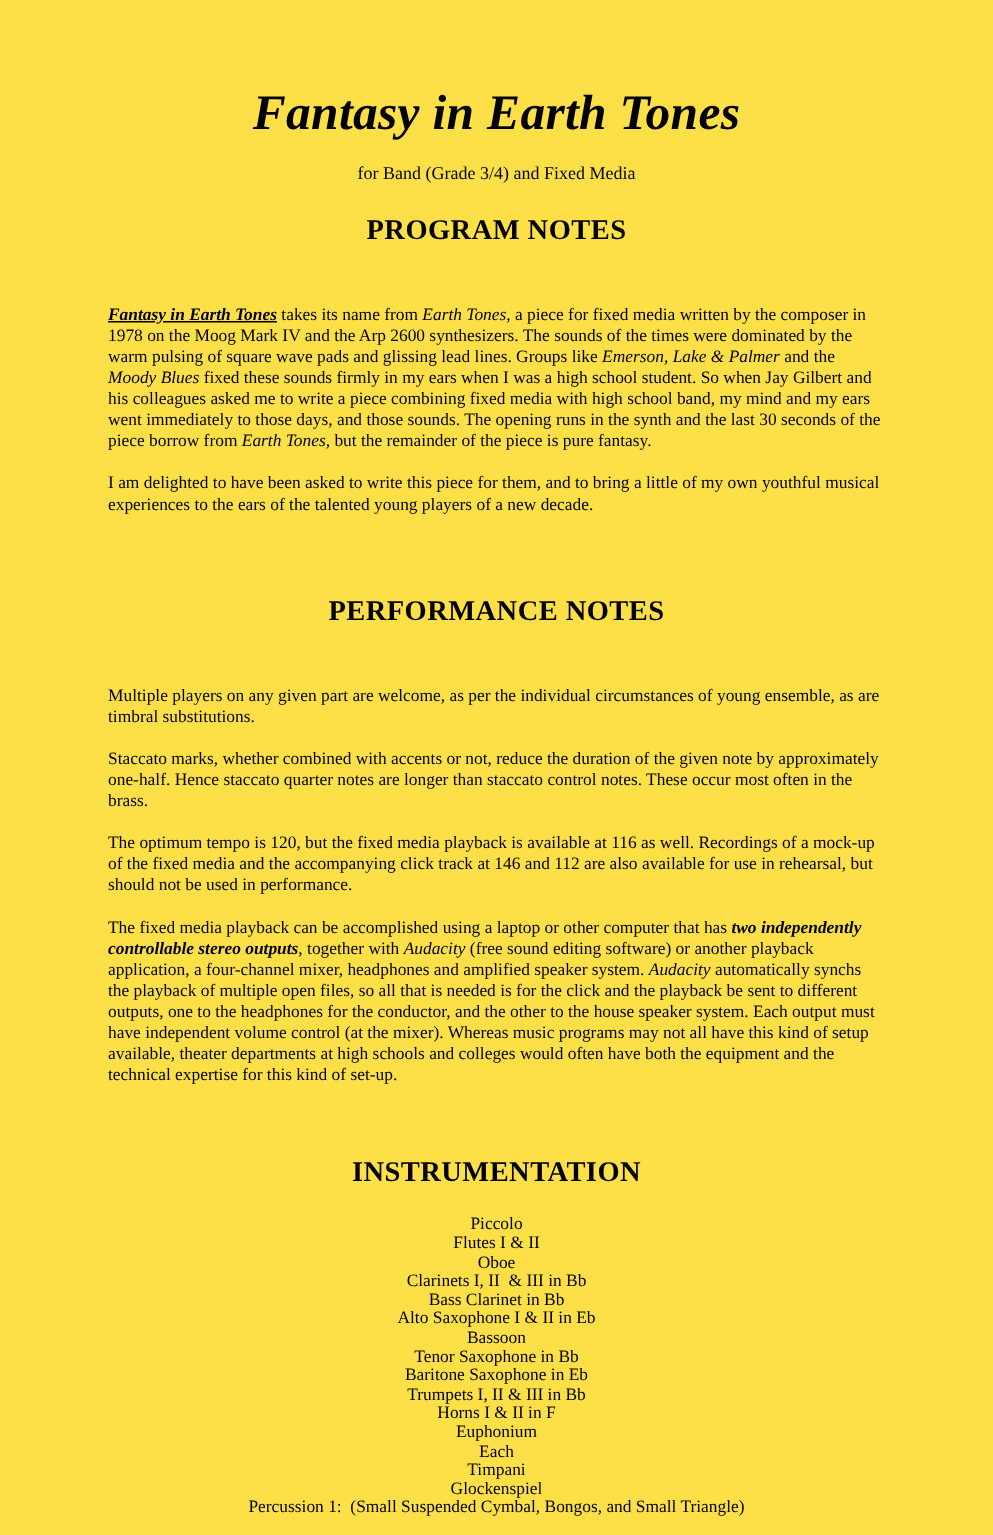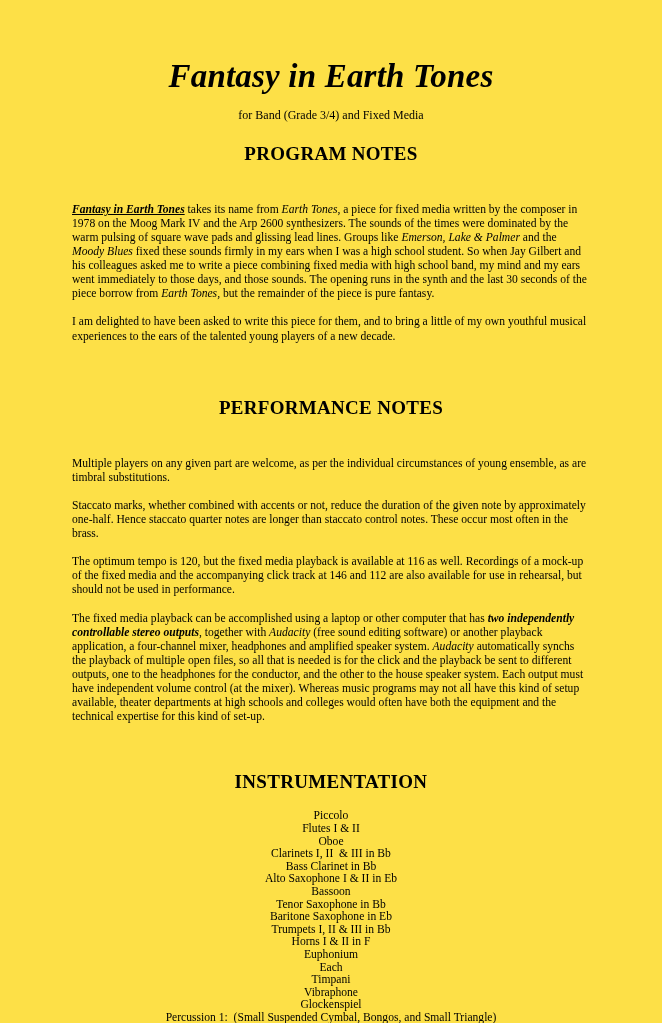--- a/index.html
+++ b/index.html
@@ -126,18 +126,17 @@
       <li class="instr-item">Bass Clarinet in Bb</li>
       <li class="instr-item">Alto Saxophone I &amp; II in Eb</li>
       <li class="instr-item">Bassoon</li>
       <li class="instr-item">Tenor Saxophone in Bb</li>
       <li class="instr-item">Baritone Saxophone in Eb</li>
       <li class="instr-item">Trumpets I, II &amp; III in Bb</li>
       <li class="instr-item">Horns I &amp; II in F</li>
       <li class="instr-item">Euphonium</li>
       <li class="instr-item">Each</li>
       <li class="instr-item">Timpani</li>
-      <li class="instr-item">Vibraphone</li>
       <li class="instr-item">Glockenspiel</li>
       <li class="instr-item">Percussion 1:  (Small Suspended Cymbal, Bongos, and Small Triangle)</li>
     </ul>
 
 </div>
 
 </body></html>

